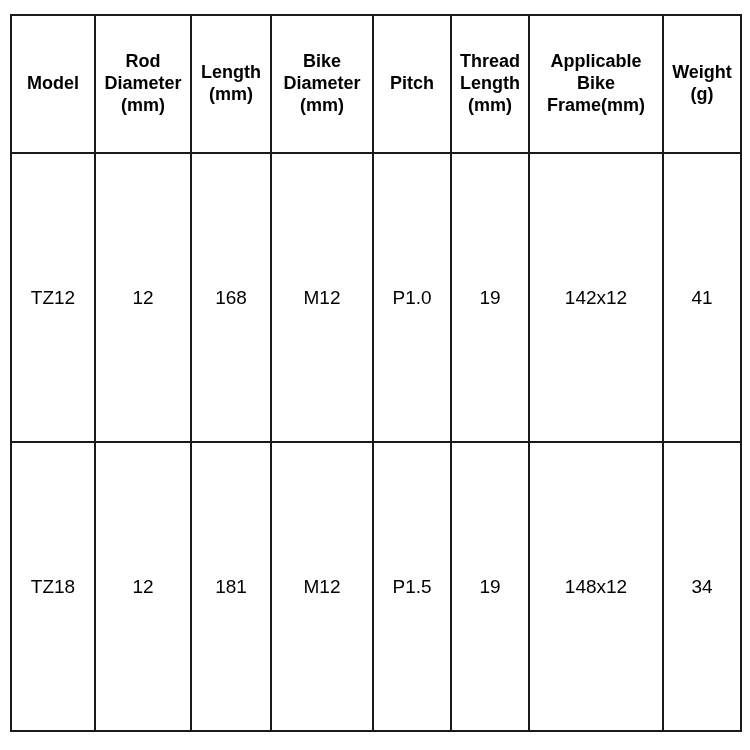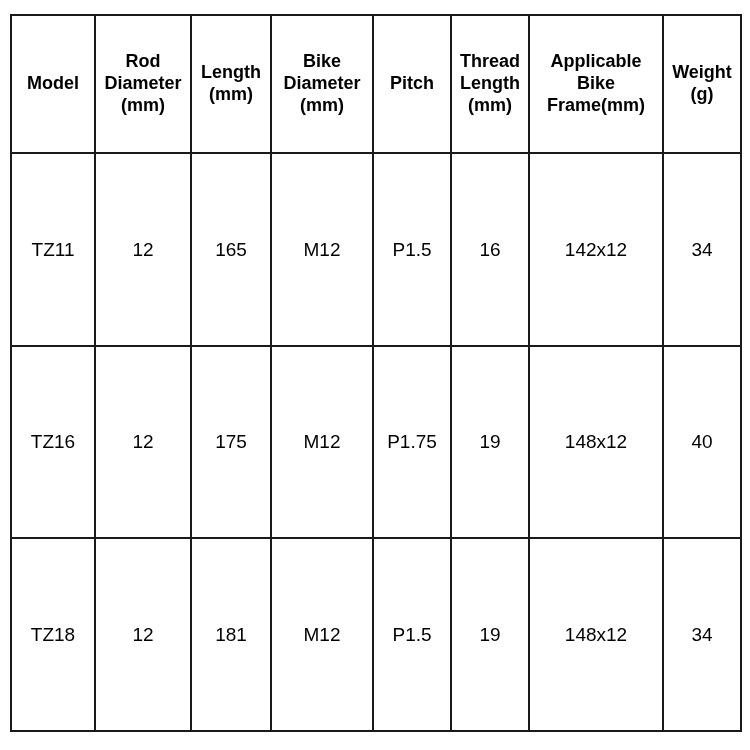--- a/index.html
+++ b/index.html
@@ -81,38 +81,28 @@
         <th>Length (mm)</th>
         <th>Bike Diameter (mm)</th>
         <th>Pitch</th>
         <th>Thread Length (mm)</th>
         <th>Applicable Bike Frame(mm)</th>
         <th>Weight (g)</th>
       </tr>
     </thead>
     <tbody>
       <tr>
-        <td>TZ11</td>
+        <td>TZ12</td>
         <td>12</td>
-        <td>165</td>
+        <td>168</td>
         <td>M12</td>
-        <td>P1.5</td>
-        <td>16</td>
+        <td>P1.0</td>
+        <td>19</td>
         <td>142x12</td>
-        <td>34</td>
-      </tr>
-      <tr>
-        <td>TZ16</td>
-        <td>12</td>
-        <td>175</td>
-        <td>M12</td>
-        <td>P1.75</td>
-        <td>19</td>
-        <td>148x12</td>
-        <td>40</td>
+        <td>41</td>
       </tr>
       <tr>
         <td>TZ18</td>
         <td>12</td>
         <td>181</td>
         <td>M12</td>
         <td>P1.5</td>
         <td>19</td>
         <td>148x12</td>
         <td>34</td>

